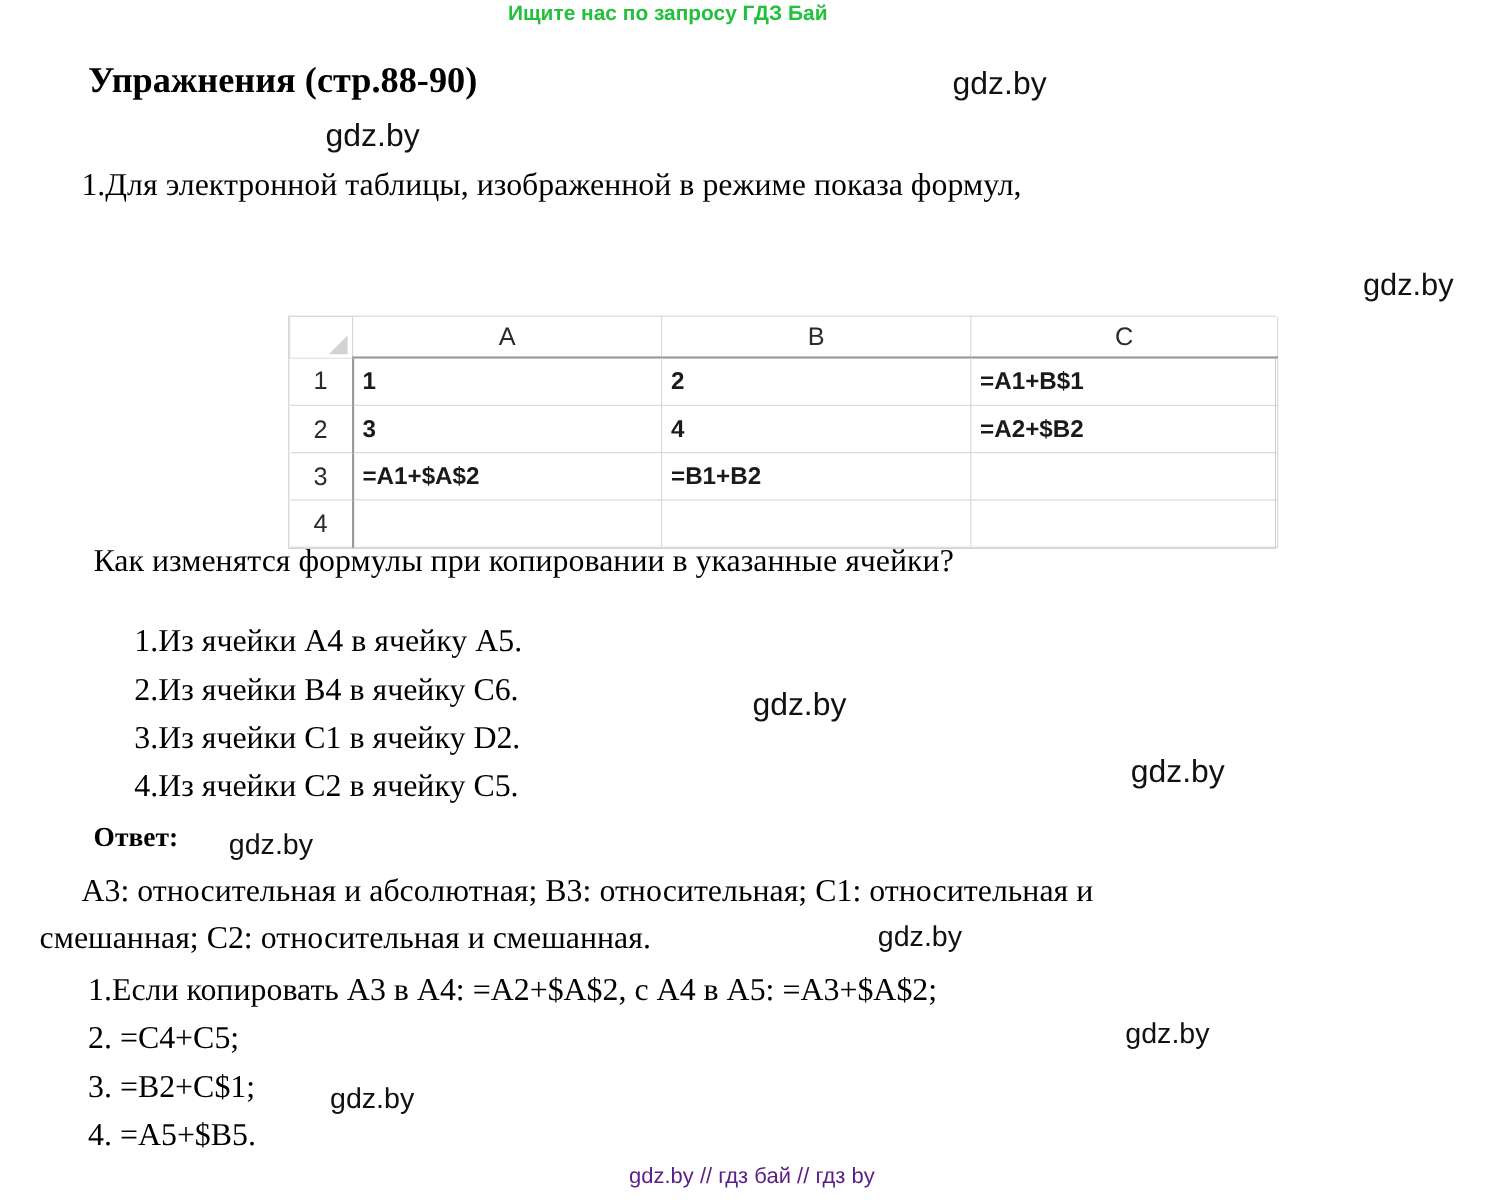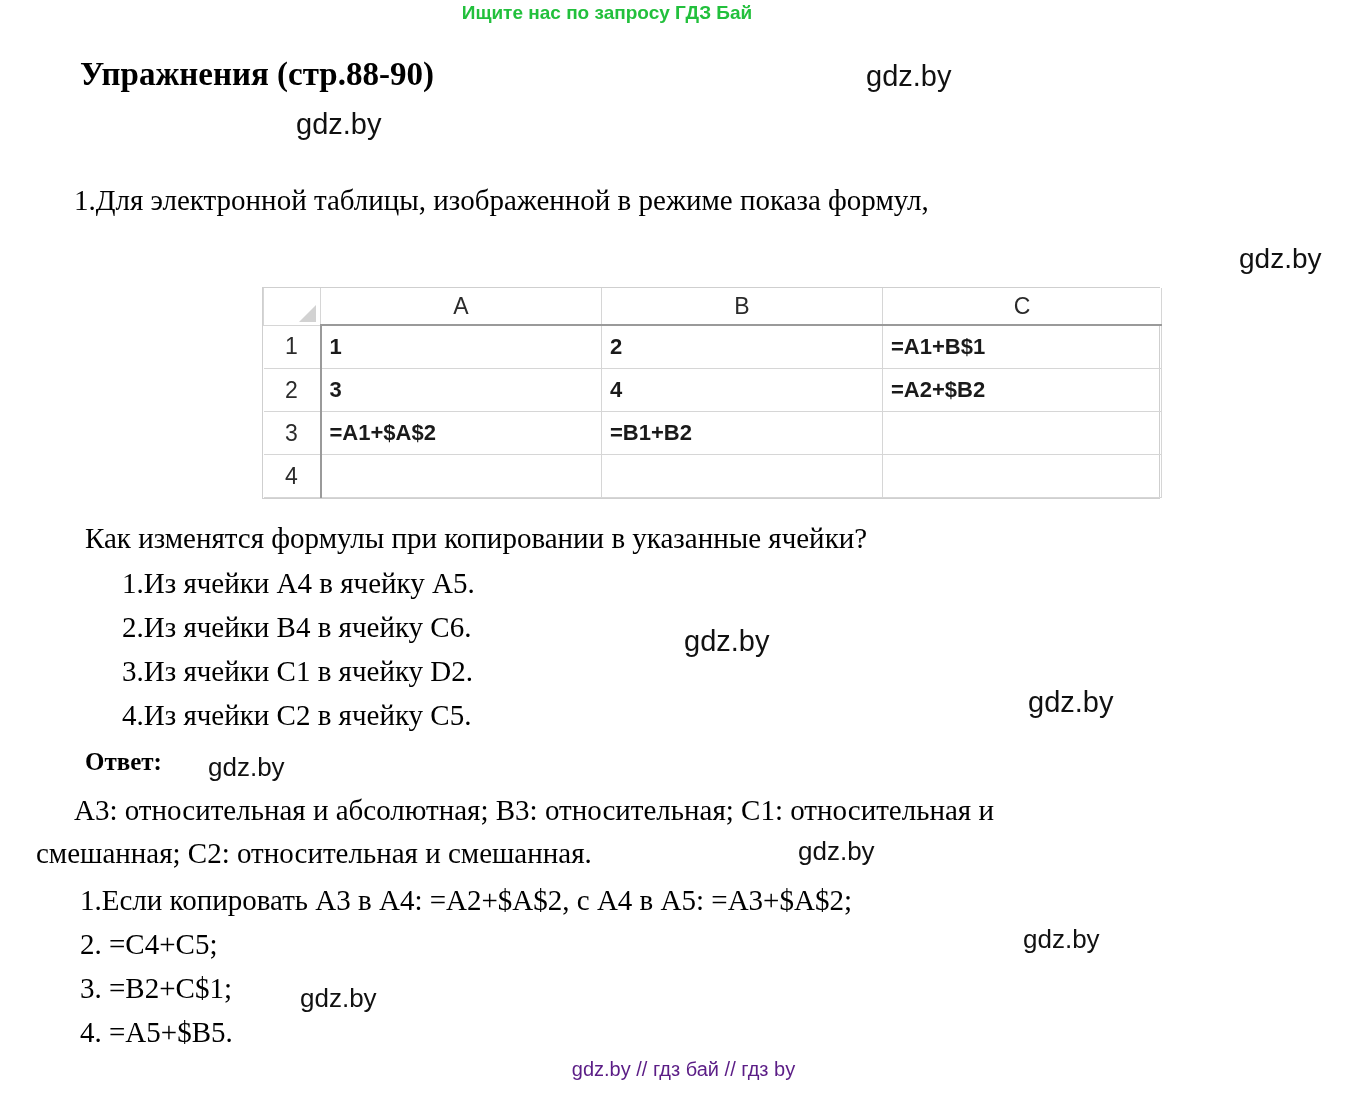--- a/index.html
+++ b/index.html
@@ -49,25 +49,25 @@
     font-size: 29px;
     line-height: 43px;
     text-align: justify;
     text-justify: inter-word;
   }
   .para.block1 {
     top: 147px;
     left: 36px;
     width: 1300px;
   }
-  .para.block1 .first-line { text-indent: 38px; margin-top: 32px; }
+  .para.block1 .first-line { text-indent: 38px; }
 
   .question-line {
     position: absolute;
-    top: 522px;
+    top: 494px;
     left: 85px;
     font-size: 29px;
     white-space: nowrap;
   }
 
   .list-item {
     position: absolute;
     left: 122px;
     font-size: 29px;
     white-space: nowrap;

